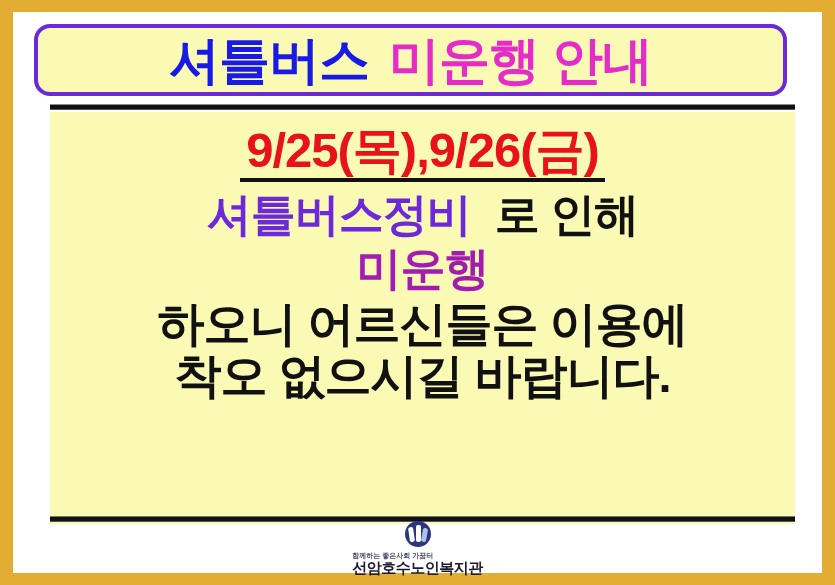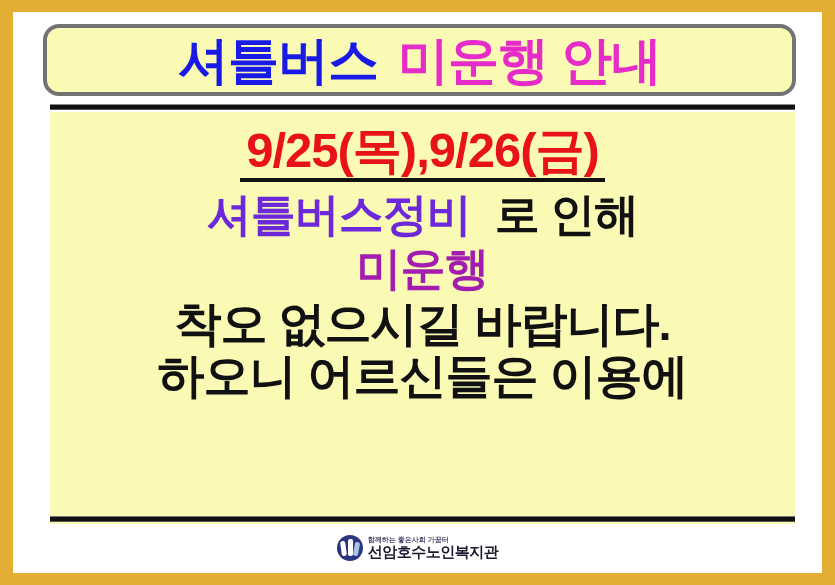--- a/index.html
+++ b/index.html
@@ -29,27 +29,27 @@
   #poster-inner {
     position: relative;
     width: 100%;
     height: 100%;
     background: #ffffff;
   }
 
   
   .title-box {
     position: absolute;
-    left: 30px;
+    left: 21px;
     top: 12px;
     width: 753px;
     height: 72px;
     box-sizing: border-box;
     background: #FAFAB4;
-    border: 4px solid #737373;
+    border: 4px solid #6d28d9;
     border-radius: 16px;
     display: flex;
     align-items: center;
     justify-content: center;
     white-space: nowrap;
   }
   .title-text {
     font-size: 51px;
     font-weight: bold;
     line-height: 1;
@@ -149,20 +149,21 @@
     height: 47px;
     display: flex;
     align-items: center;
     justify-content: center;
     background: #ffffff;
   }
   .logo-wrap {
     display: flex;
     align-items: center;
     gap: 5px;
+    flex-direction: column;
   }
   .logo-mark {
     width: 26px;
     height: 26px;
     border-radius: 50%;
     background: #2E3580;
     position: relative;
     flex: none;
     overflow: hidden;
   }
@@ -232,23 +233,23 @@
     <div class="divider-top"></div>
 
     <div class="body-panel">
 
       <div class="line line-date">9/25(목),9/26(금)</div>
 
       <div class="line line-reason"><span class="c-green">셔틀버스정비</span><span class="c-black">로 인해</span></div>
 
       <div class="line line-status c-blue">미운행</div>
 
+      <div class="line line-body">하오니 어르신들은 이용에</div>
+
       <div class="line line-body">착오 없으시길 바랍니다.</div>
-
-      <div class="line line-body">하오니 어르신들은 이용에</div>
     </div>
 
     <div class="divider-bottom"></div>
 
     <div class="footer">
       <div class="logo-wrap">
         <div class="logo-mark">
           <div class="logo-dot"></div>
         </div>
         <div class="logo-text-col">

